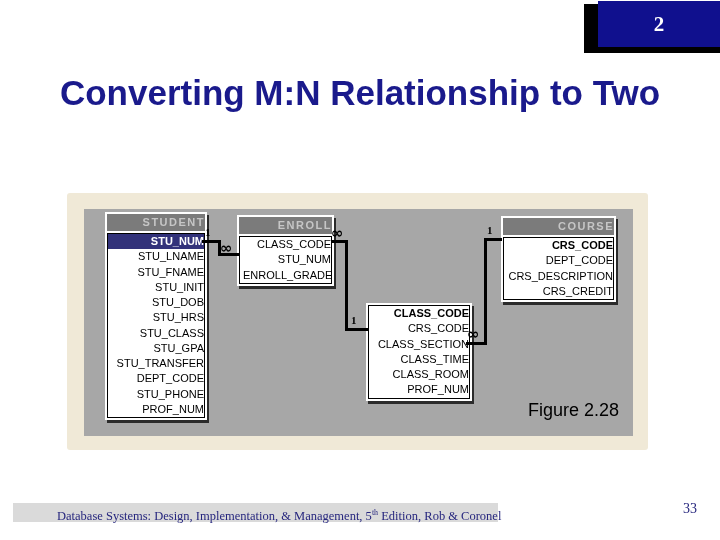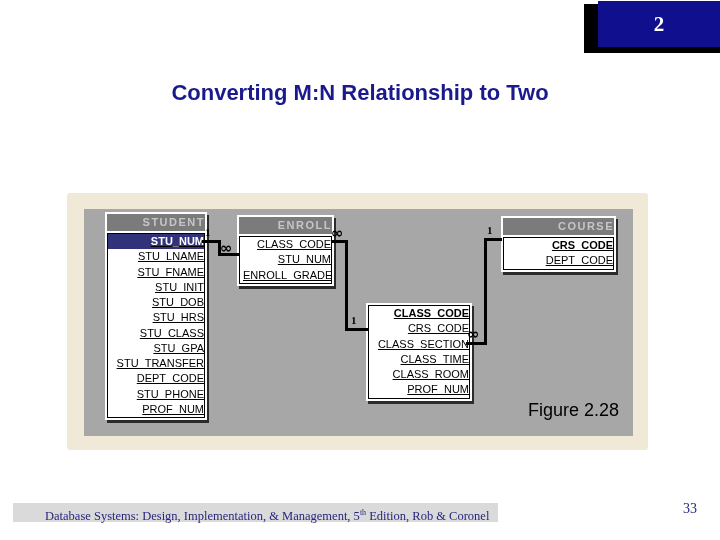--- a/index.html
+++ b/index.html
@@ -18,34 +18,34 @@
          font-family:"Liberation Sans",sans-serif;}
 
   
   .badge-shadow{position:absolute;left:584px;top:4px;width:136px;height:49px;background:#000;}
   .badge{position:absolute;left:598px;top:1px;width:122px;height:46px;background:var(--badge-blue);
          color:#fff;font:bold 21px "Liberation Serif",serif;text-align:center;line-height:46px;}
 
   
   .title{position:absolute;left:0;top:76px;width:720px;margin:0;text-align:center;
          color:var(--title-navy);font-family:"Liberation Sans",sans-serif;
-         font-size:22px;font-weight:bold;line-height:34px;letter-spacing:0px;}
+         font-size:35px;font-weight:bold;line-height:34px;letter-spacing:0px;}
 
   
   .frame{position:absolute;left:67px;top:193px;width:581px;height:257px;
          background:var(--frame-cream);border-radius:3px;}
   .canvas{position:absolute;left:84px;top:209px;width:549px;height:227px;
           background:var(--diagram-bg-gray);}
 
   
   .etable{position:absolute;background:#fff;padding:2px;box-shadow:2px 3px 0 #2b2b2b;text-align:right;}
   .ehead{height:17px;line-height:17px;background:var(--table-header-gray);
          color:var(--table-header-text);font-size:11px;font-weight:bold;
          letter-spacing:1.5px;padding-left:4px;margin-bottom:2px;white-space:nowrap;overflow:hidden;}
-  .ebody{border:1px solid #000;background:#fff;text-decoration:underline;}
+  .ebody{border:1px solid #000;background:#fff;}
   .erow{height:15.25px;line-height:15.4px;font-size:11px;color:#000;
         padding-left:3px;white-space:nowrap;overflow:hidden;}
   .erow.hl{background:var(--highlight-navy);color:#fff;font-weight:bold;}
   .erow.pk{font-weight:bold;}
   .t-student{left:105px;top:212px;width:98px;}
   .t-enroll{left:237px;top:215px;width:93px;}
   .t-class{left:366px;top:303px;width:102px;}
   .t-course{left:501px;top:216px;width:111px;}
 
   
@@ -53,21 +53,21 @@
   .card{position:absolute;color:#000;font:bold 11px "Liberation Serif",serif;line-height:11px;}
   .card.many{font:bold 15px "DejaVu Sans",sans-serif;line-height:11px;}
 
   .figcap{position:absolute;left:528px;top:400px;color:#000;
           font-size:18px;font-family:"Liberation Sans",sans-serif;}
 
   
   .footer{position:absolute;left:13px;top:503px;width:485px;height:19px;
           background:var(--footer-bar-gray);color:var(--footer-text-navy);
           font-family:"Liberation Serif",serif;font-size:12.5px;line-height:19px;
-          padding-left:32px;box-sizing:border-box;white-space:nowrap;}
+          padding-left:44px;box-sizing:border-box;white-space:nowrap;}
   .footer sup{font-size:8px;}
   .pagenum{position:absolute;left:683px;top:501px;color:var(--footer-text-navy);
            font-family:"Liberation Serif",serif;font-size:14px;}
 </style>
 </head>
 <body>
 
 <div class="slide">
 
   <div class="badge-shadow"></div>
@@ -124,20 +124,22 @@
       </div>
   </div>
 
   <div class="etable t-course">
     <div class="ehead">
       <span>COURSE</span>
     </div>
     <div class="ebody">
         <div class="erow pk">CRS_CODE</div>
         <div class="erow">DEPT_CODE</div>
+        <div class="erow">CRS_DESCRIPTION</div>
+        <div class="erow">CRS_CREDIT</div>
       </div>
   </div>
 
   <div class="cline" style="left:202px;top:240px;width:19px;height:3px;"></div>
   <div class="cline" style="left:218px;top:240px;width:3px;height:16px;"></div>
   <div class="cline" style="left:218px;top:253px;width:21px;height:3px;"></div>
   <span class="card one" style="left:205px;top:227px;">1</span>
   <span class="card many" style="left:220px;top:243px;">∞</span>
 
   <div class="cline" style="left:331px;top:240px;width:17px;height:3px;"></div>

